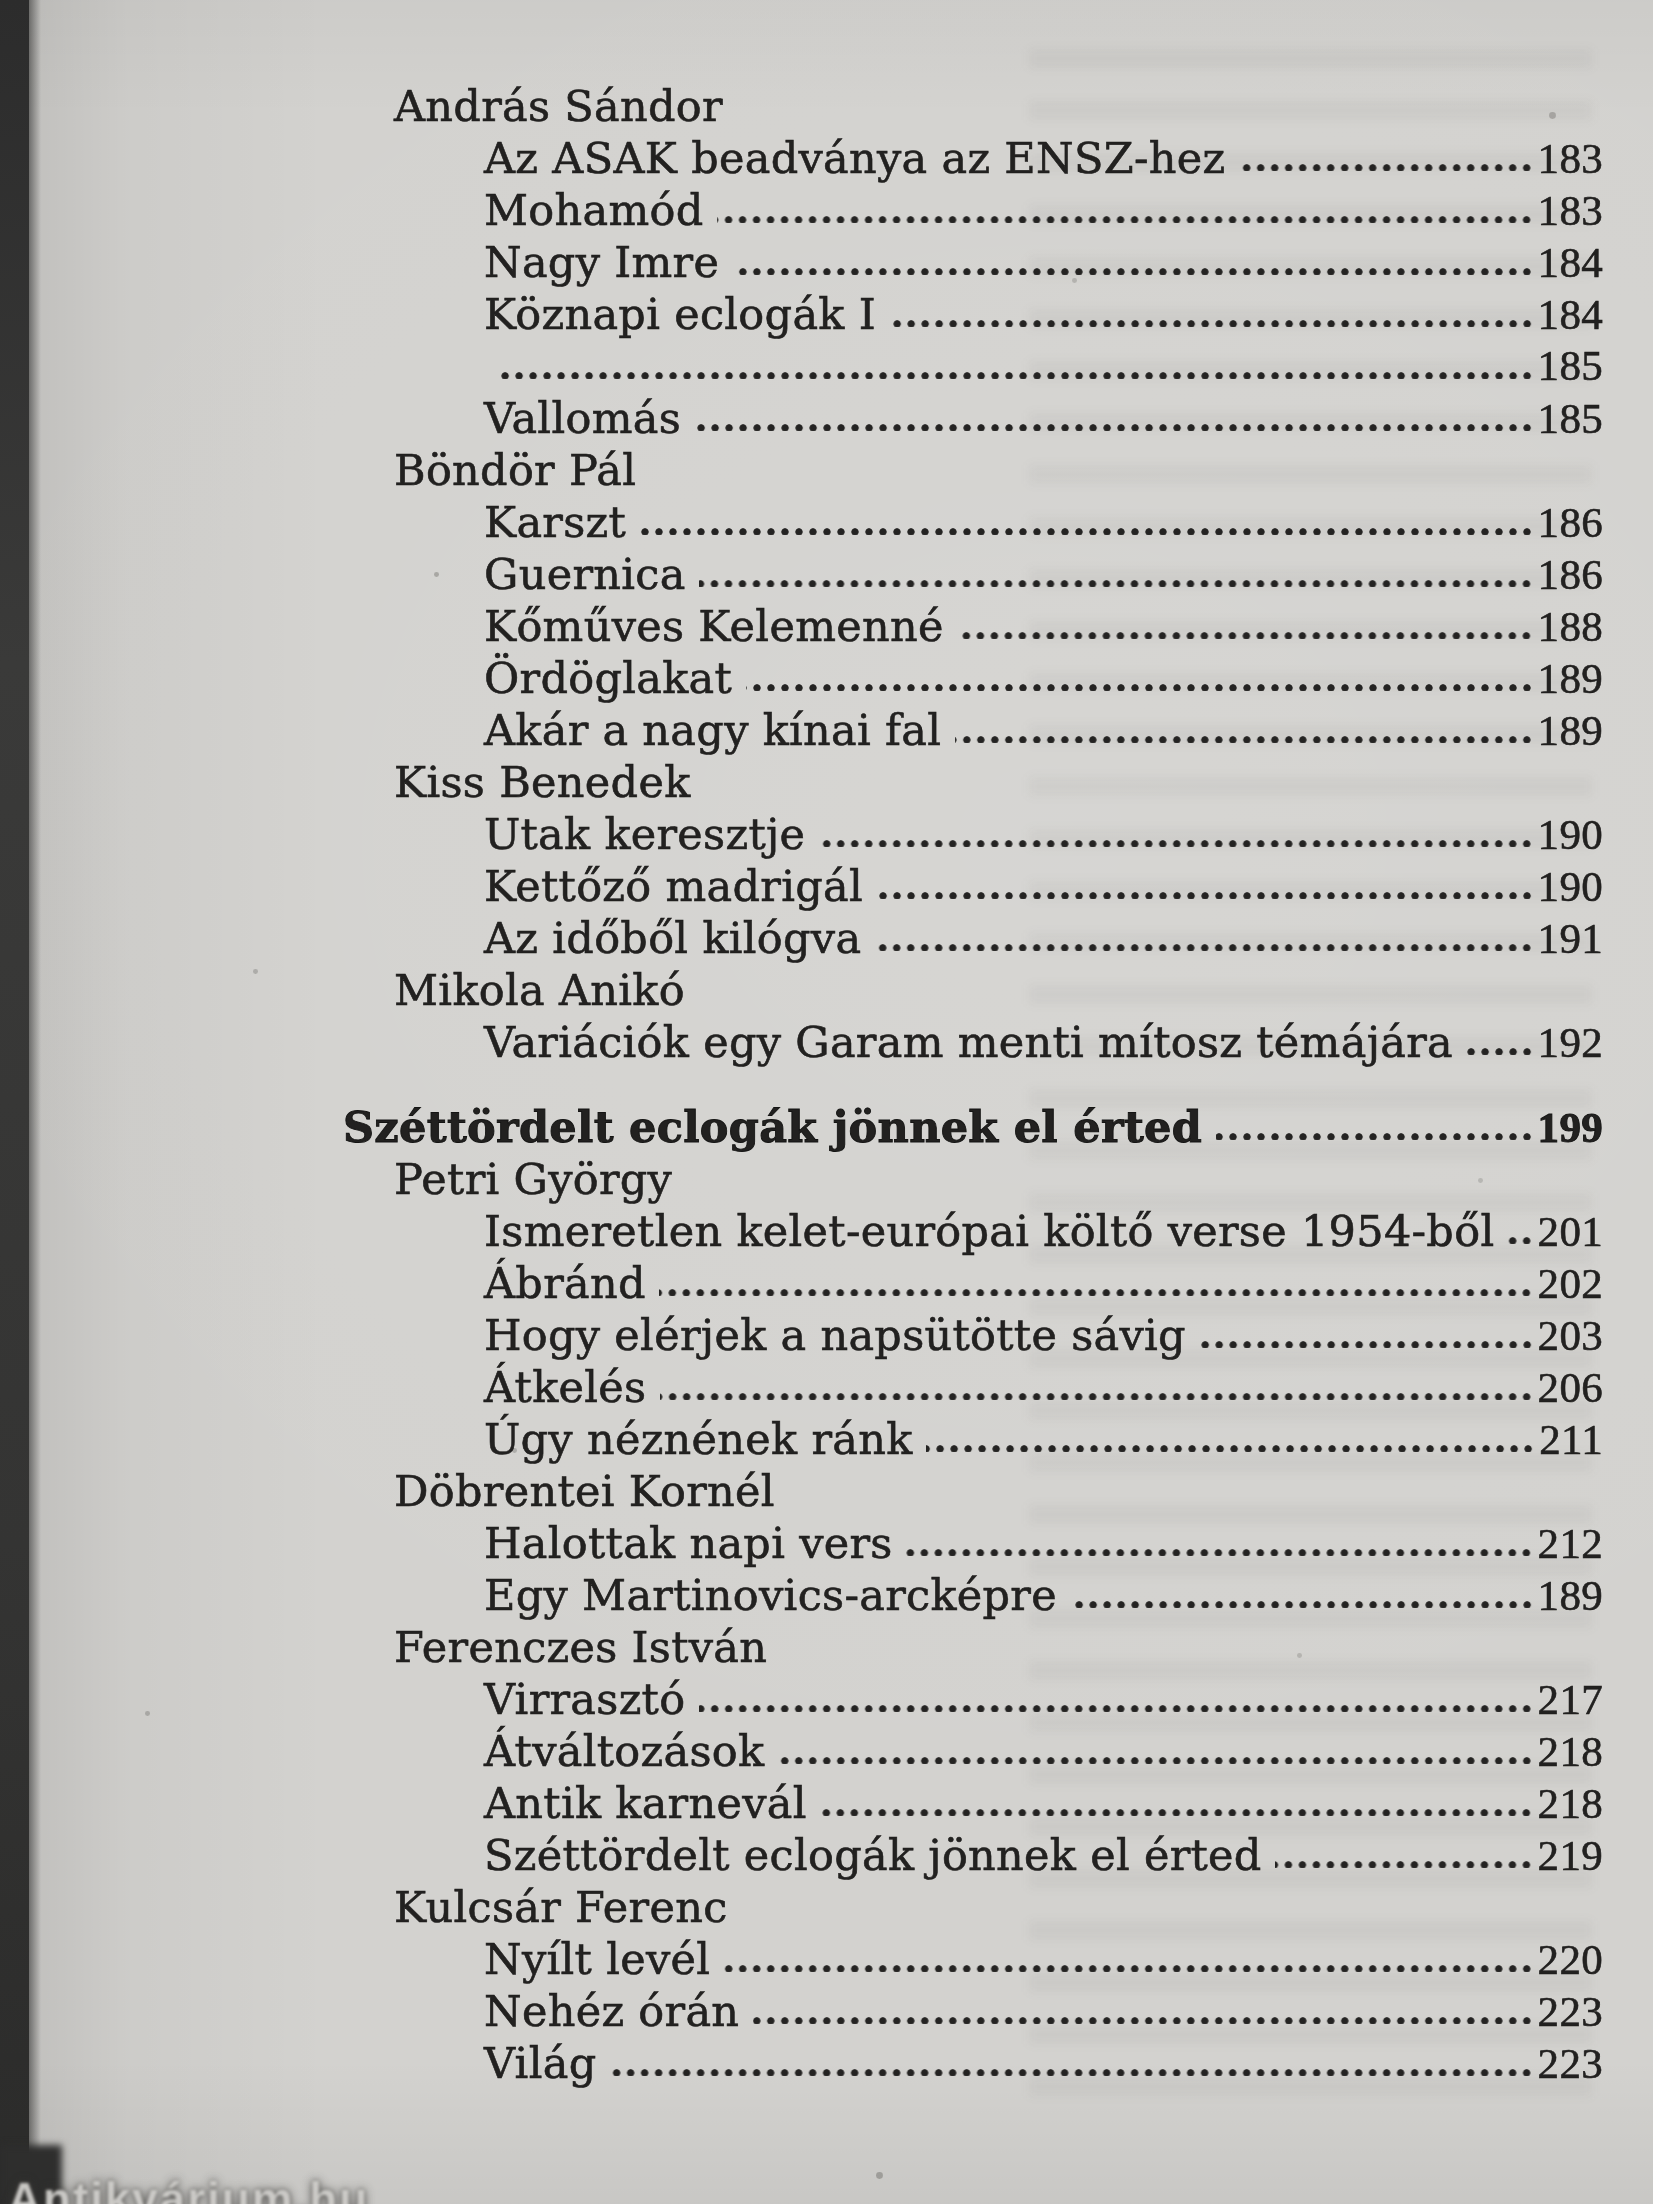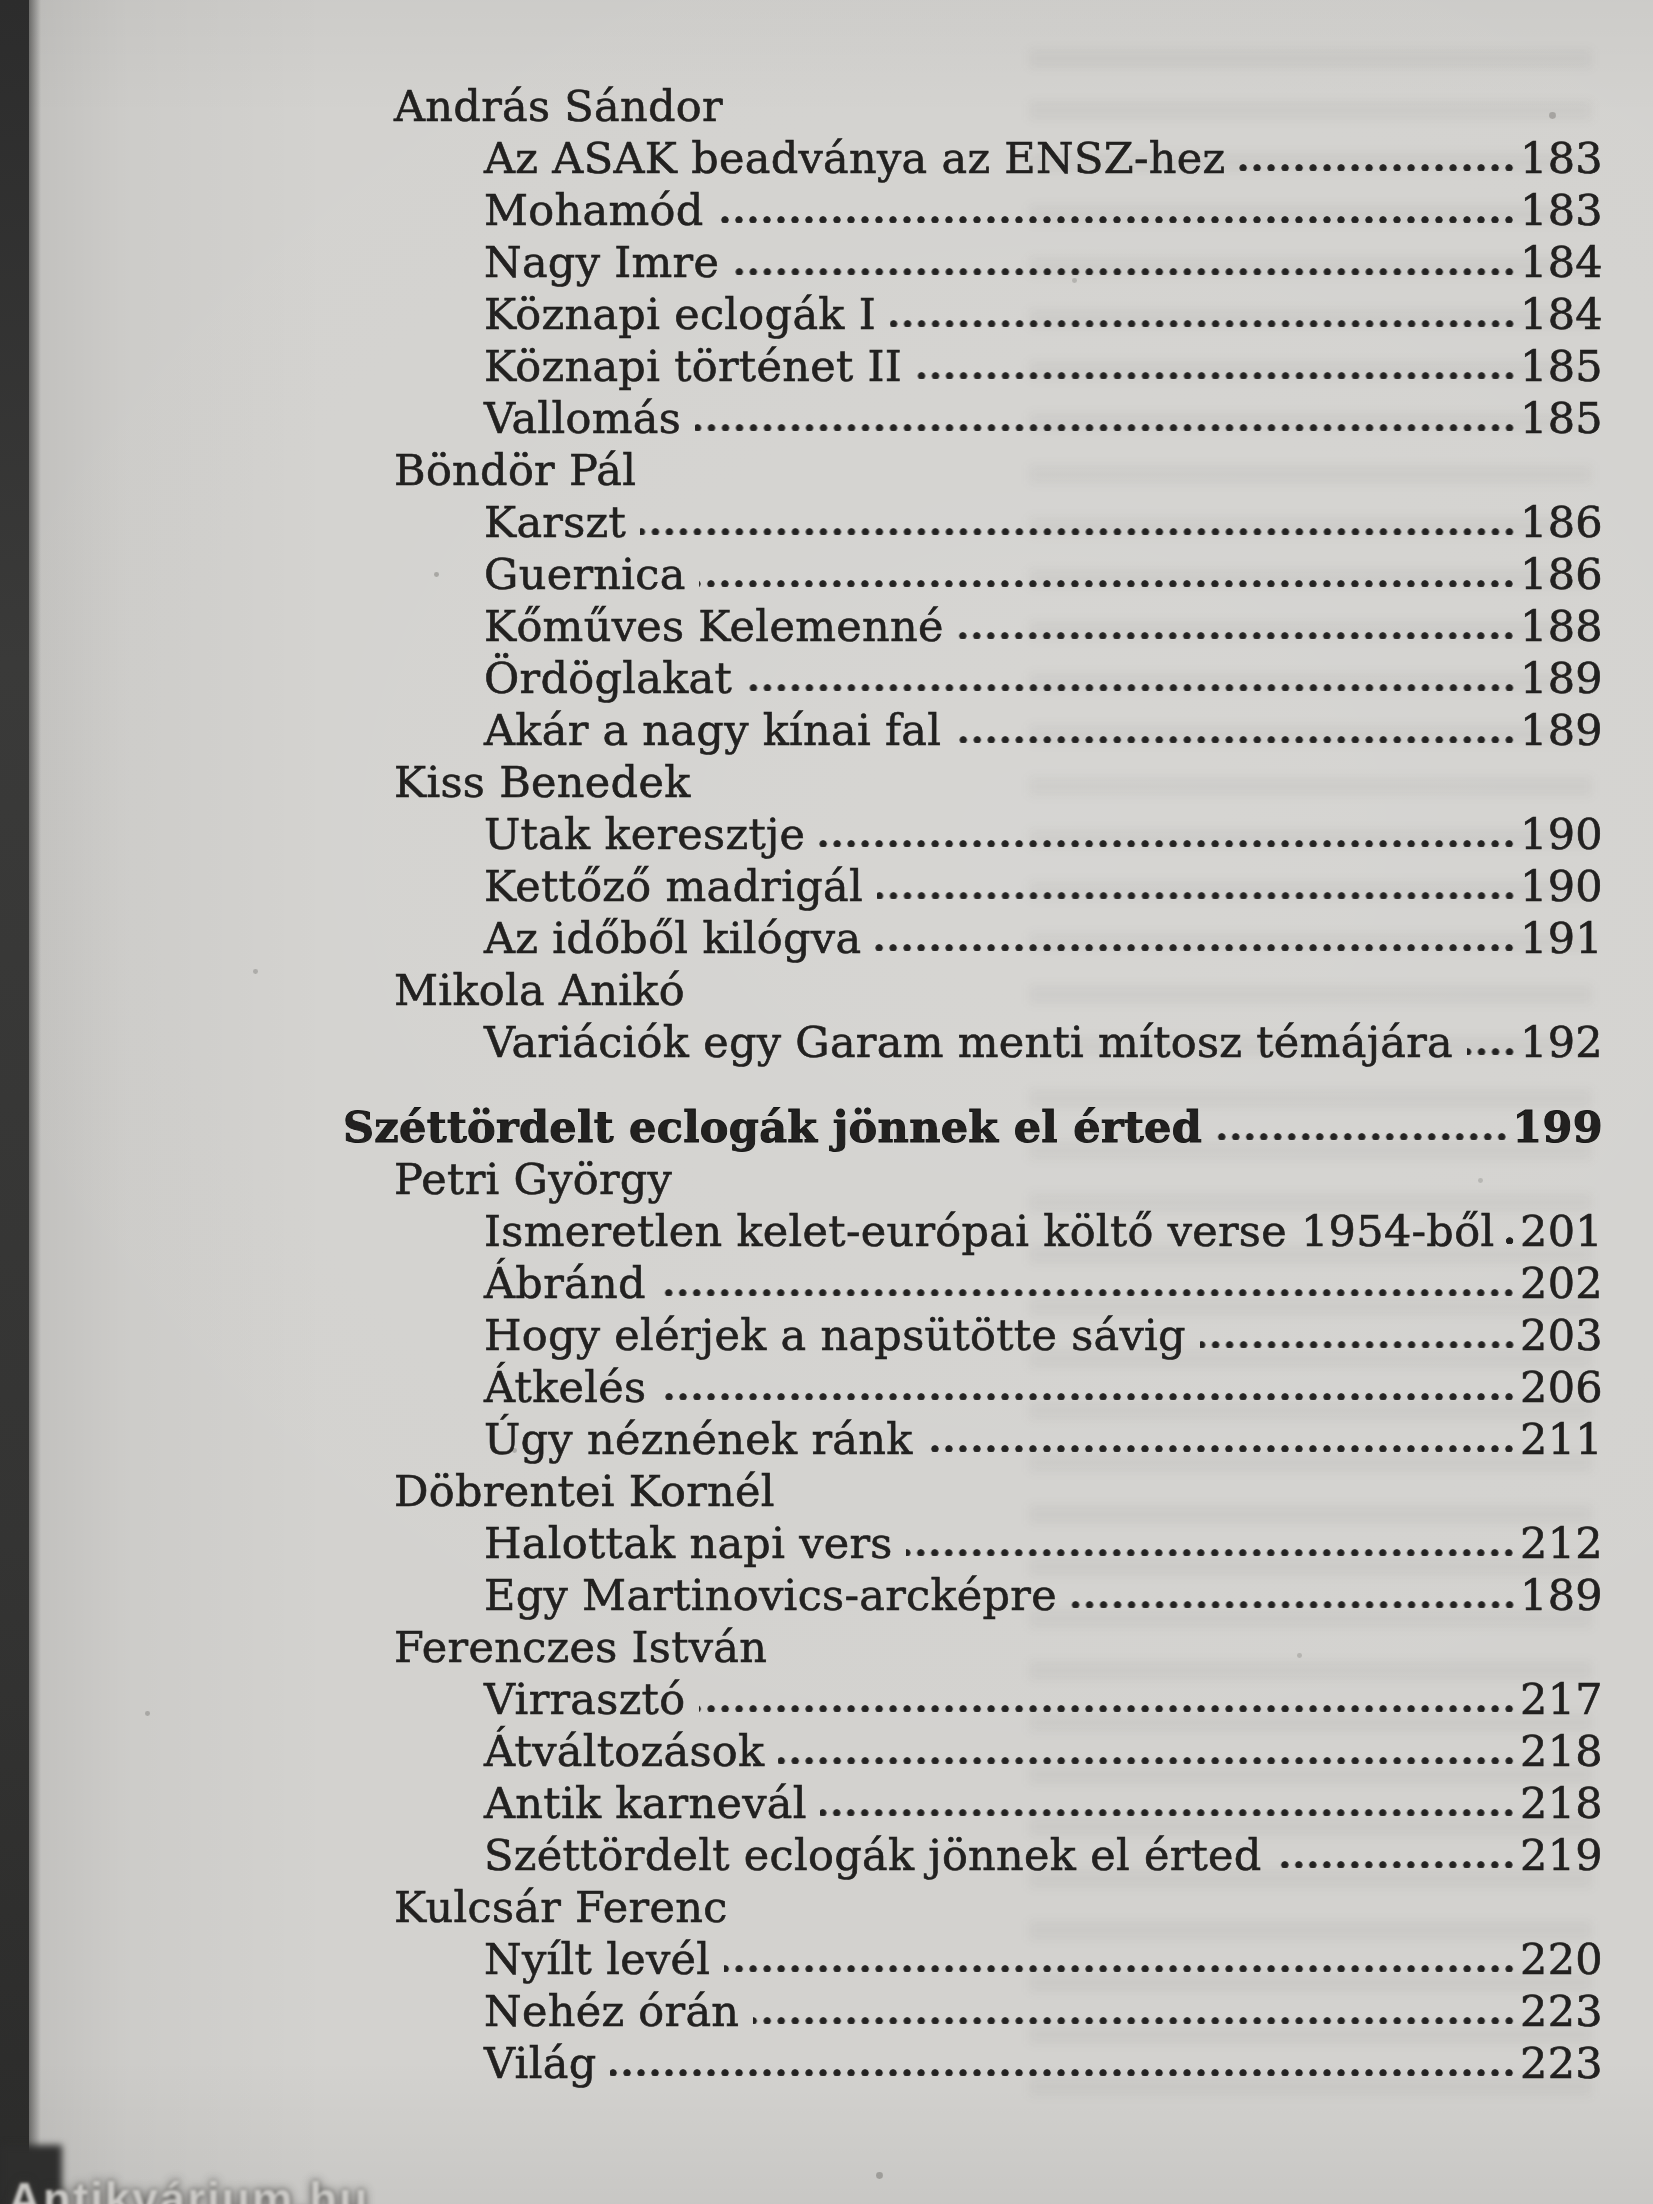--- a/index.html
+++ b/index.html
@@ -76,21 +76,21 @@
     white-space: nowrap;
     -webkit-text-stroke: 0.6px #1d1c1b;
   }
   .row.author  { padding-left: 394px; }
   .row.work    { padding-left: 484px; text-align: center; }
   .row.heading {
     padding-left: 343px; margin-top: 33px;
     font-weight: bold; -webkit-text-stroke: 0.9px #141413;
   }
   .row .t { flex: 0 1 auto; min-width: 0; }
-  .row .p { flex: 0 0 auto; }
+  .row .p { flex: 0 0 auto; font-family: Liberation Serif, serif; }
   .leader {
     flex: 1 1 auto; min-width: 13.6px;
     align-self: flex-end; height: 7.8px; margin: 0 3.9px 12.6px 13.6px;
     background-image: radial-gradient(circle, #242322 3.3px, rgba(0,0,0,0) 4px);
     background-size: 14px 7.8px; background-repeat: repeat-x;
     background-position: right center;
   }
 
   
   .watermark {
@@ -135,21 +135,20 @@
     <span class="p">184</span>
   </div>
 
   <div class="row work">
     <span class="t">Köznapi eclogák I</span>
     <span class="leader"></span>
     <span class="p">184</span>
   </div>
 
   <div class="row work">
-    <span class="t">Köznapi történet II</span>
     <span class="leader"></span>
     <span class="p">185</span>
   </div>
 
   <div class="row work">
     <span class="t">Vallomás</span>
     <span class="leader"></span>
     <span class="p">185</span>
   </div>
 

